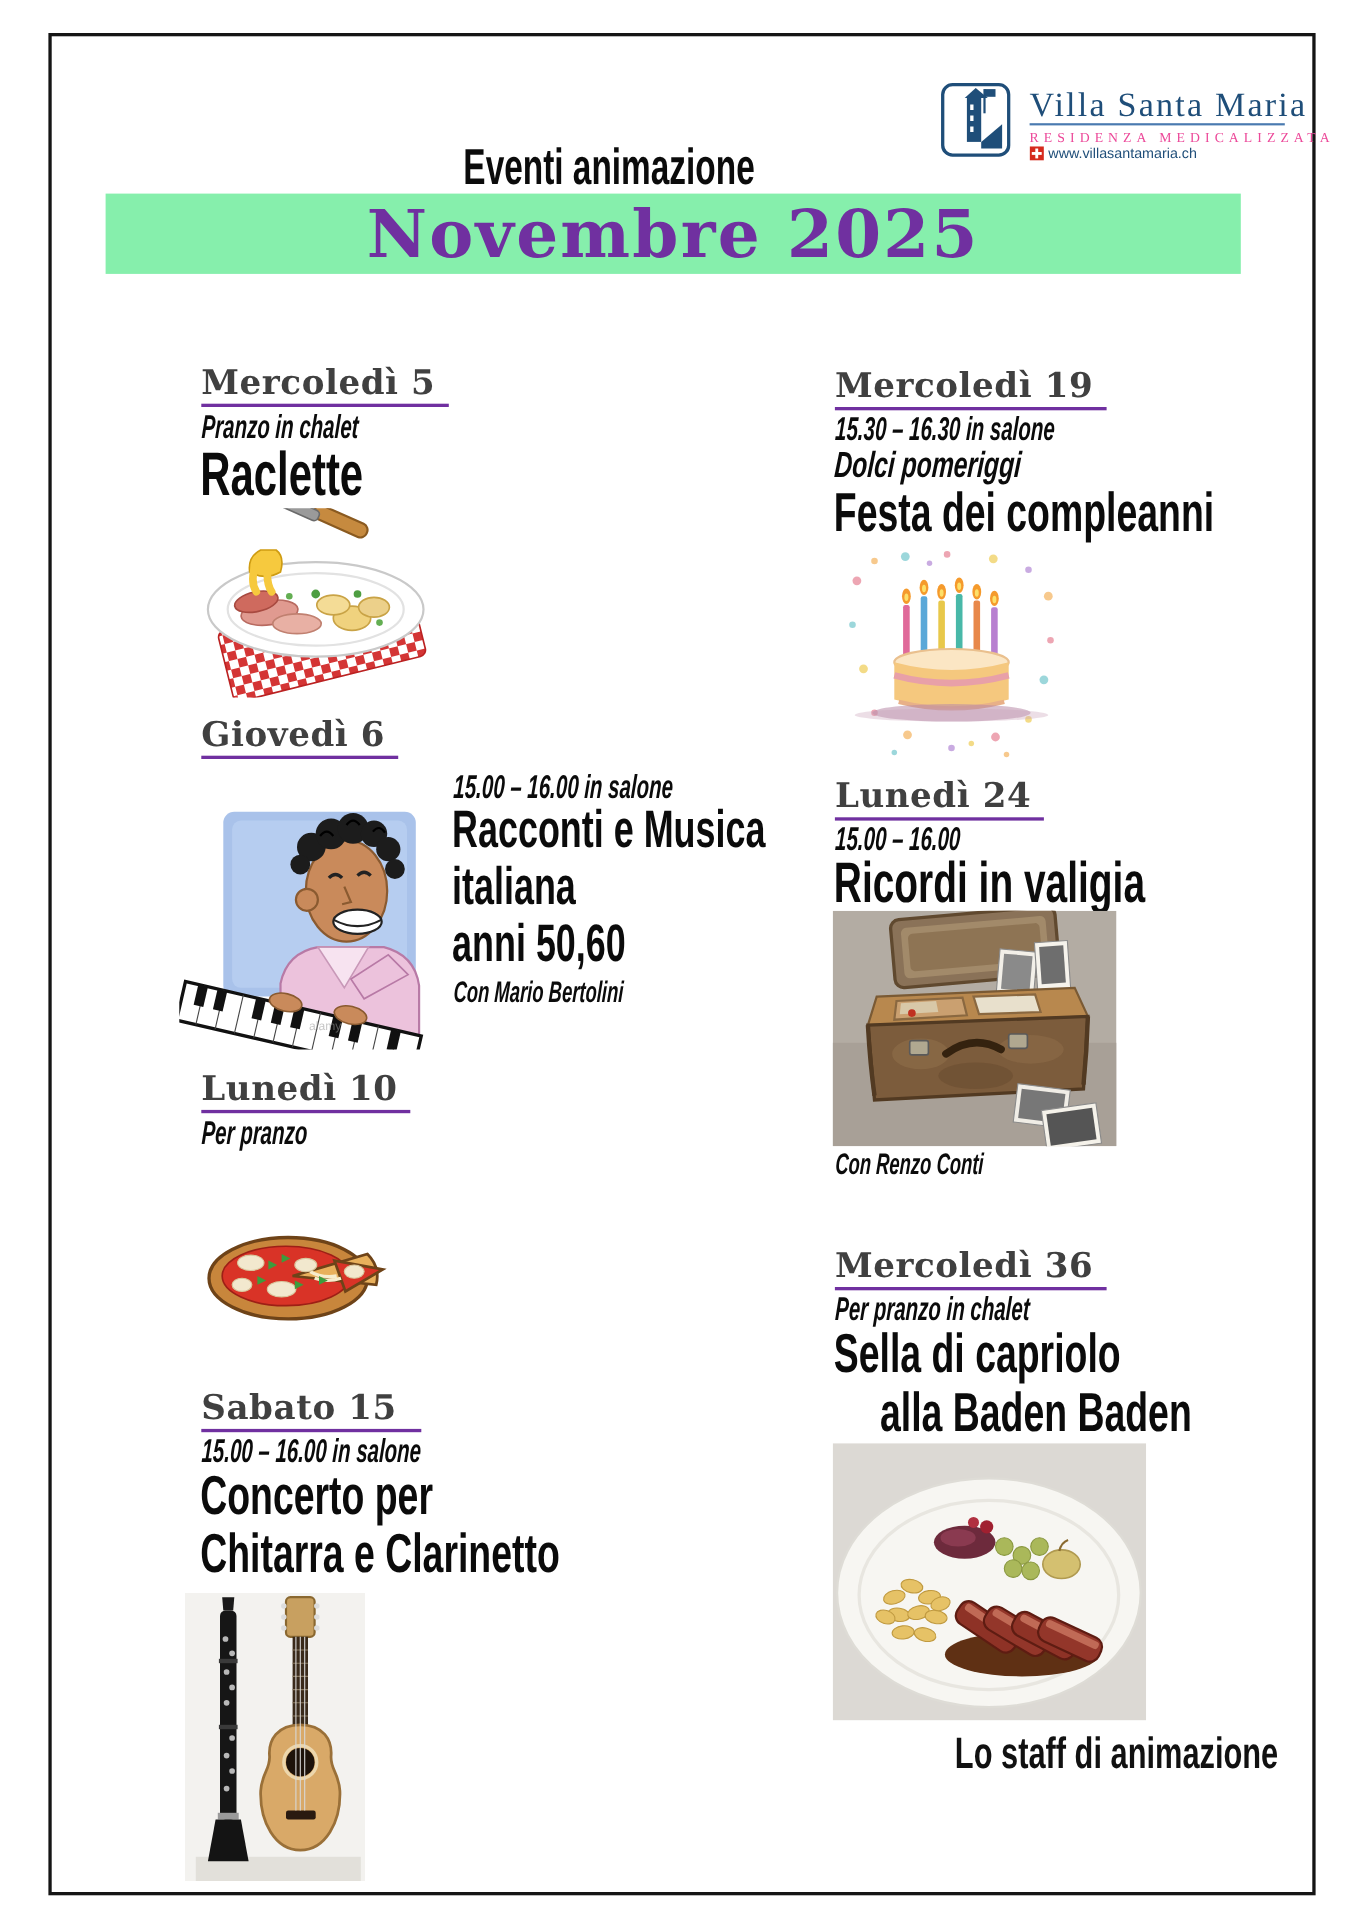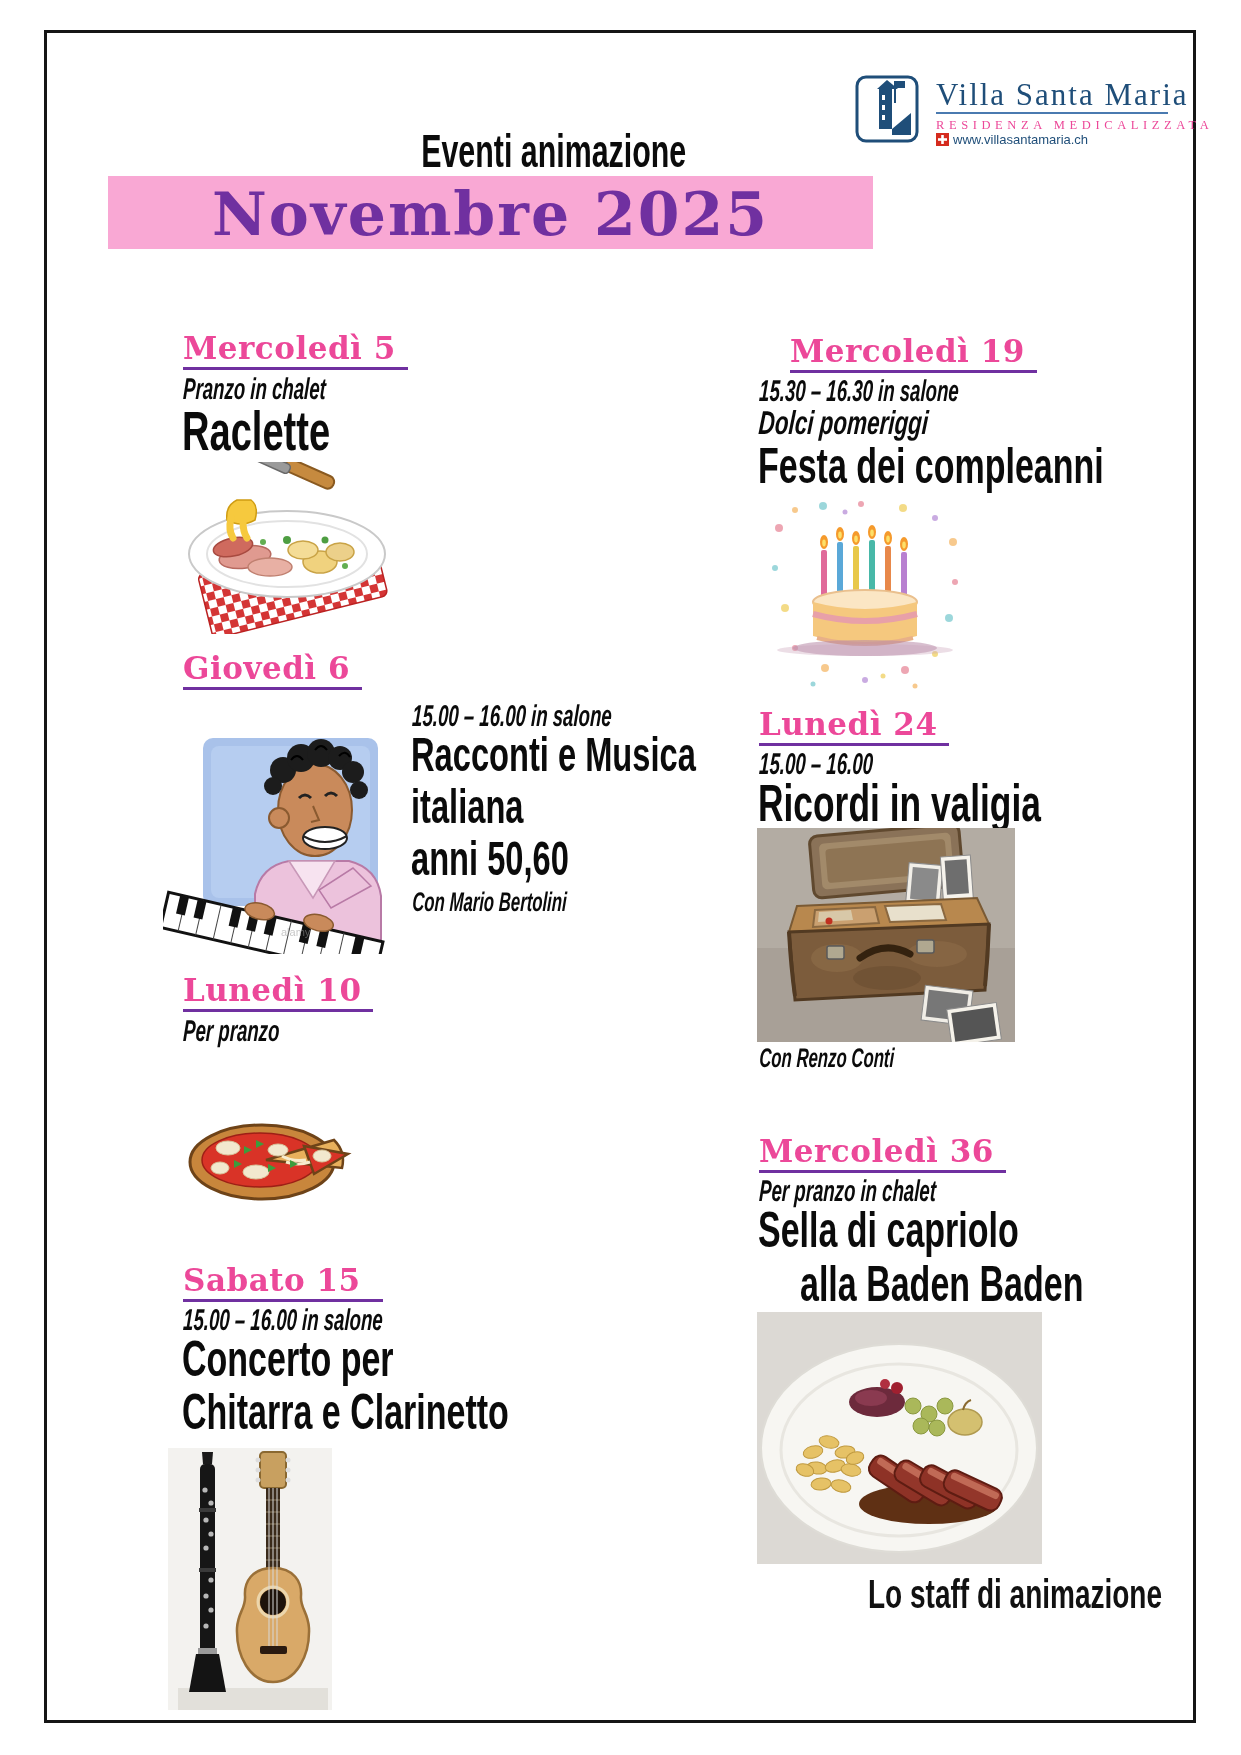--- a/index.html
+++ b/index.html
@@ -2,33 +2,33 @@
 <html><head>
 <meta charset="utf-8">
 <style>
   html,body{margin:0;padding:0;background:#fff;}
   #page{position:relative;width:1241px;height:1755px;background:#fff;overflow:hidden;
         font-family:"Liberation Sans",sans-serif;}
   .abs{position:absolute;}
   
   .frame{position:absolute;left:44px;top:30px;right:45px;bottom:32px;border:3px solid #151515;}
   
-  .day{font-family:"DejaVu Serif",serif;font-weight:bold;font-size:31px;color:#ec4899;
+  .day{font-family:"DejaVu Serif",serif;font-weight:bold;font-size:31px;color:#404040;
        display:inline-block;border-bottom:3px solid #7030A0;padding:0 12px 1px 0;white-space:nowrap;letter-spacing:.5px;}
   
   .cn{display:inline-block;white-space:nowrap;font-weight:700;color:#0b0b0b;
       transform:scaleX(.68);transform-origin:left top;letter-spacing:0;line-height:1.02;}
   .cnc{display:inline-block;white-space:nowrap;font-weight:700;color:#0b0b0b;
       transform:scaleX(.66);transform-origin:center top;line-height:1;}
   .cnr{display:inline-block;white-space:nowrap;font-weight:700;color:#111;
       transform:scaleX(.7);transform-origin:right top;line-height:1;}
   
   .cni{display:inline-block;white-space:nowrap;font-weight:700;font-style:italic;color:#0b0b0b;
       transform:scaleX(.62) skewX(-4deg);transform-origin:left top;line-height:1.05;}
-  .banner{position:absolute;left:108px;top:176px;width:765px;height:73px;background:#f9a8d4;}
+  .banner{position:absolute;left:96px;top:176px;width:1032px;height:73px;background:#86efac;}
   .banner .txt{font-family:"DejaVu Serif",serif;font-weight:bold;font-size:60px;color:#7030A0;
       text-align:center;letter-spacing:2px;line-height:76px;}
   .logoname{font-family:"Liberation Serif",serif;font-size:31px;color:#1F4E79;letter-spacing:2px;white-space:nowrap;}
   .logotag{font-family:"Liberation Serif",serif;font-size:12.5px;color:#ec4899;letter-spacing:4.6px;white-space:nowrap;}
   .logourl{font-family:"Liberation Sans",sans-serif;font-size:13px;color:#1F4E79;white-space:nowrap;}
   svg{display:block;}
 </style>
 </head>
 <body>
 
@@ -257,21 +257,21 @@
     <circle cx="105" cy="154" r="13" fill="#1d120a"></circle>
     <circle cx="105" cy="154" r="15" fill="none" stroke="#ecd6ac" stroke-width="3"></circle>
     <rect x="92" y="198" width="27" height="8" rx="2" fill="#2a1a10"></rect>
     <g stroke="#d8d8d8" stroke-width="1">
       <line x1="101" y1="40" x2="101" y2="198"></line>
         <line x1="105" y1="40" x2="105" y2="198"></line>
         <line x1="109" y1="40" x2="109" y2="198"></line>
     </g>
   </svg>
 
-  <div class="abs" style="left:790px;top:333px;">
+  <div class="abs" style="left:759px;top:333px;">
     <span class="day">Mercoledì 19</span>
   </div>
   <div class="abs" style="left:760px;top:375px;">
     <span class="cni" style="font-size:30px;">15.30 – 16.30 in salone</span>
   </div>
   <div class="abs" style="left:760px;top:406px;">
     <span class="cni" style="font-size:33px;transform:scaleX(.68) skewX(-6deg);">Dolci pomeriggi</span>
   </div>
   <div class="abs" style="left:758px;top:441px;">
     <span class="cn" style="font-size:50px;">Festa dei compleanni</span>

